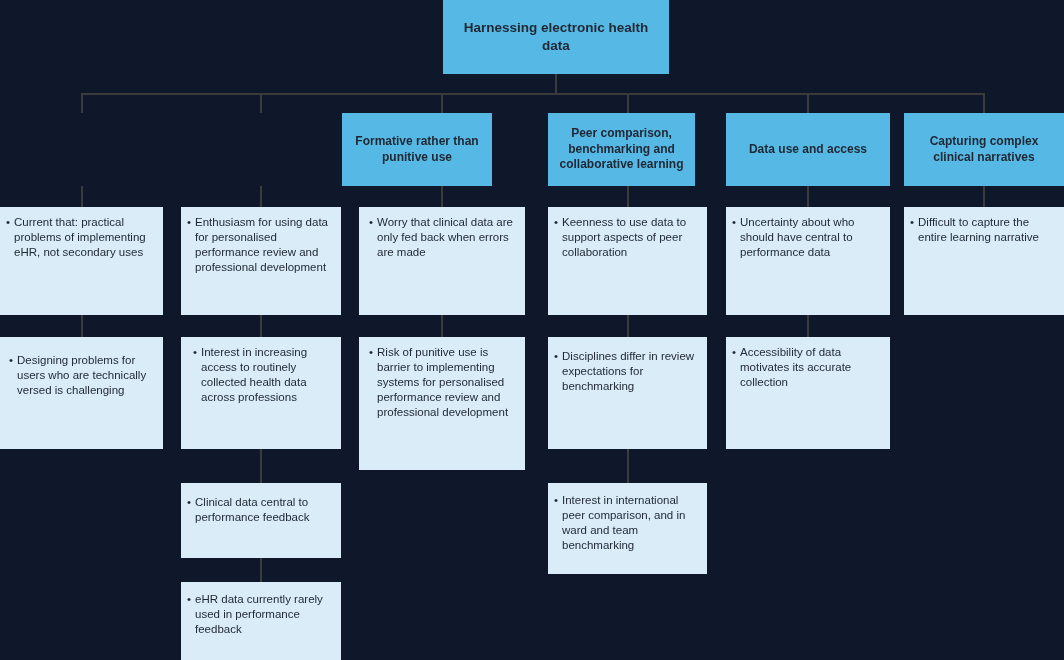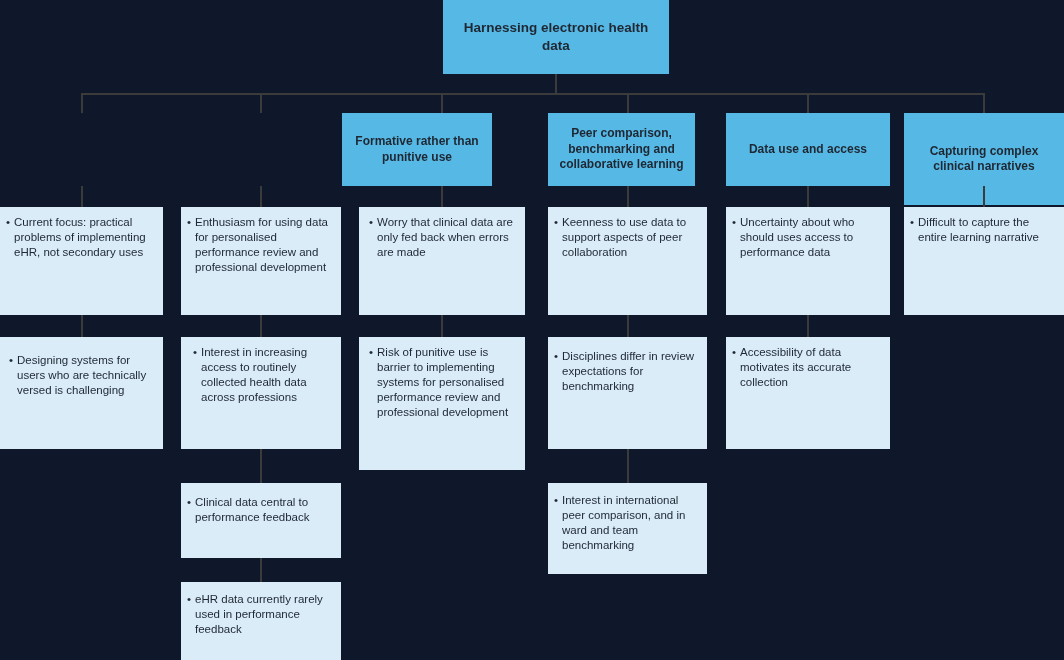--- a/index.html
+++ b/index.html
@@ -60,35 +60,35 @@
 
   <div class="node" style="left:342px;top:113px;width:150px;height:73px">
     <span>Formative rather than punitive use</span>
   </div>
   <div class="node" style="left:548px;top:113px;width:147px;height:73px">
     <span>Peer comparison, benchmarking and collaborative learning</span>
   </div>
   <div class="node" style="left:726px;top:113px;width:164px;height:73px">
     <span>Data use and access</span>
   </div>
-  <div class="node" style="left:904px;top:113px;width:160px;height:92px">
+  <div class="node" style="left:904px;top:113px;width:160px;height:73px">
     <span>Capturing complex clinical narratives</span>
   </div>
 
   <div class="vline" style="left:82px;top:186px;height:21px"></div>
   <div class="vline" style="left:261px;top:186px;height:21px"></div>
   <div class="vline" style="left:442px;top:186px;height:21px"></div>
   <div class="vline" style="left:628px;top:186px;height:21px"></div>
   <div class="vline" style="left:808px;top:186px;height:21px"></div>
   <div class="vline" style="left:984px;top:186px;height:21px"></div>
 
   <div class="leaf" style="left:0;top:207px;width:163px;height:108px">
     <div class="item">
       <span class="bullet">•</span>
-      <span class="itext">Current focus: practical problems of implementing eHR, not secondary uses</span>
+      <span class="itext">Current that: practical problems of implementing eHR, not secondary uses</span>
     </div>
   </div>
   <div class="leaf" style="left:181px;top:207px;width:160px;height:108px">
     <div class="item">
       <span class="bullet">•</span>
       <span class="itext">Enthusiasm for using data for personalised performance review and professional development</span>
     </div>
   </div>
   <div class="leaf" style="left:359px;top:207px;width:166px;height:108px;padding-left:10px">
     <div class="item">
@@ -98,40 +98,40 @@
   </div>
   <div class="leaf" style="left:548px;top:207px;width:159px;height:108px">
     <div class="item">
       <span class="bullet">•</span>
       <span class="itext">Keenness to use data to support aspects of peer collaboration</span>
     </div>
   </div>
   <div class="leaf" style="left:726px;top:207px;width:164px;height:108px">
     <div class="item">
       <span class="bullet">•</span>
-      <span class="itext">Uncertainty about who should uses access to performance data</span>
+      <span class="itext">Uncertainty about who should have central to performance data</span>
     </div>
   </div>
   <div class="leaf" style="left:904px;top:207px;width:160px;height:108px">
     <div class="item">
       <span class="bullet">•</span>
       <span class="itext">Difficult to capture the entire learning narrative</span>
     </div>
   </div>
 
   <div class="vline" style="left:82px;top:315px;height:22px"></div>
   <div class="vline" style="left:261px;top:315px;height:22px"></div>
   <div class="vline" style="left:442px;top:315px;height:22px"></div>
   <div class="vline" style="left:628px;top:315px;height:22px"></div>
   <div class="vline" style="left:808px;top:315px;height:22px"></div>
 
   <div class="leaf" style="left:0;top:337px;width:163px;height:112px;padding-top:16px;padding-left:9px">
     <div class="item">
       <span class="bullet">•</span>
-      <span class="itext">Designing systems for users who are technically versed is challenging</span>
+      <span class="itext">Designing problems for users who are technically versed is challenging</span>
     </div>
   </div>
   <div class="leaf" style="left:181px;top:337px;width:160px;height:112px;padding-left:12px">
     <div class="item">
       <span class="bullet">•</span>
       <span class="itext">Interest in increasing access to routinely collected health data across professions</span>
     </div>
   </div>
   <div class="leaf" style="left:359px;top:337px;width:166px;height:133px;padding-left:10px">
     <div class="item">

